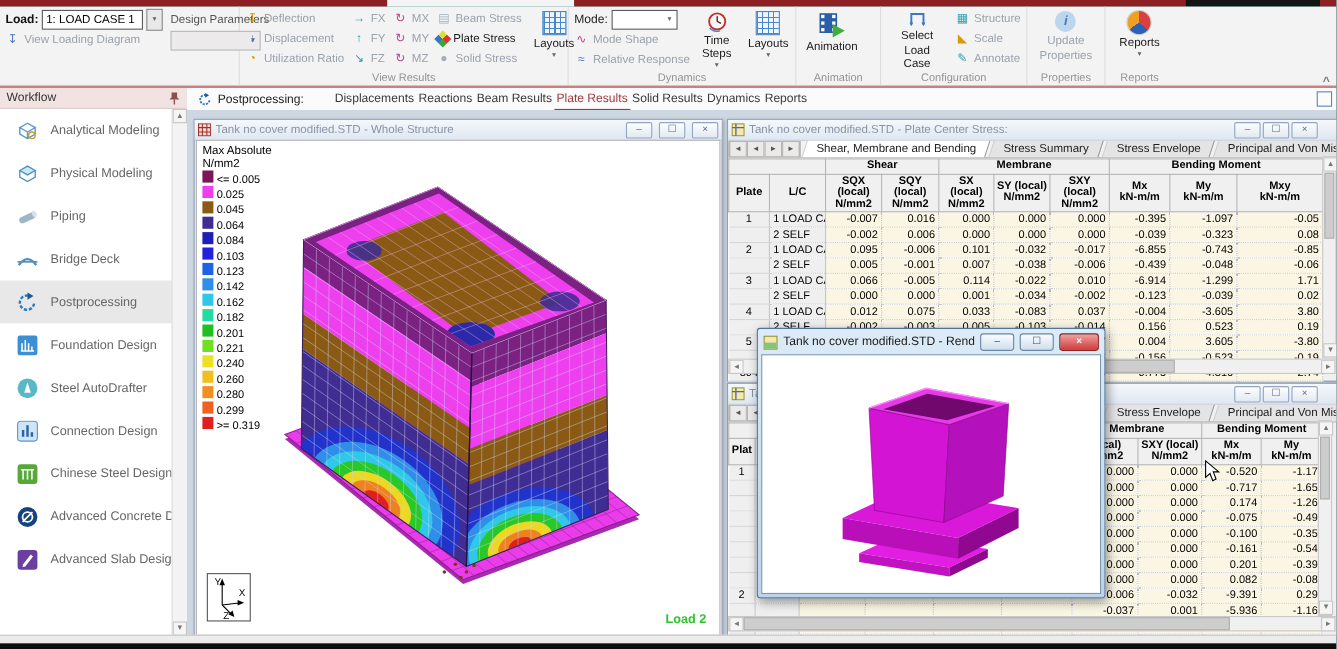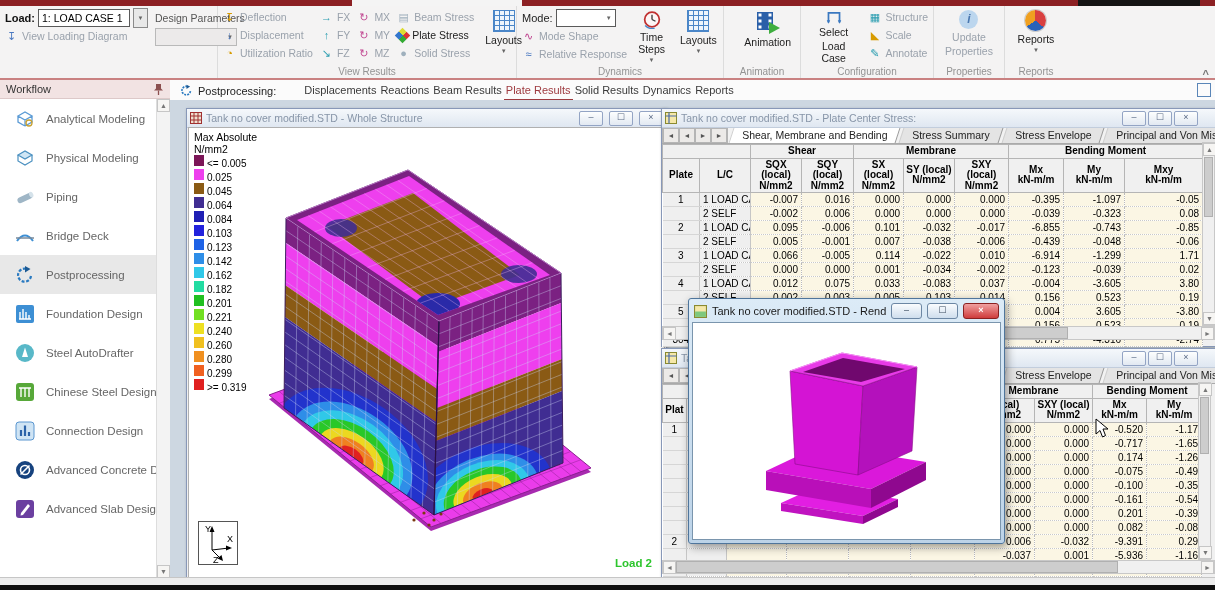--- a/index.html
+++ b/index.html
@@ -227,21 +227,21 @@
         <span class="dd">▼</span>
       </div>
       <div class="rbig">
         <span class="grid-ic"></span>
         <span>Layouts</span>
         <span class="dd">▼</span>
       </div>
       <div class="glabel">Dynamics</div>
     </div>
 
-    <div class="rgroup" style="width:66px;justify-content:flex-end">
+    <div class="rgroup" style="width:66px;justify-content:flex-start">
       <div class="rbig">
         <svg width="26" height="24" viewBox="0 0 26 24">
             <rect x="2" y="2" width="16" height="18" fill="#2a5fa8"></rect>
             <rect x="3.5" y="3.5" width="3" height="3" fill="#fff"></rect>
             <rect x="3.5" y="9.5" width="3" height="3" fill="#fff"></rect>
             <rect x="3.5" y="15.5" width="3" height="3" fill="#fff"></rect>
             <rect x="13.5" y="3.5" width="3" height="3" fill="#fff"></rect>
             <rect x="13.5" y="9.5" width="3" height="3" fill="#fff"></rect>
             <rect x="13.5" y="15.5" width="3" height="3" fill="#fff"></rect>
             <polygon points="14,12 25,18 14,24" fill="#3fae3f"></polygon>
@@ -367,34 +367,34 @@
           <svg width="20" height="20" viewBox="0 0 20 20">
             <circle cx="10" cy="10" r="9" fill="#58b8c8"></circle>
             <polygon points="7,14 10,4.5 13,14" fill="#fff"></polygon>
           </svg>
         </span>
       <span class="wf-lbl">Steel AutoDrafter</span>
     </div>
     <div class="wf-item">
       <span class="wf-ic">
           <svg width="20" height="20" viewBox="0 0 20 20">
-            <rect x="1" y="1" width="18" height="18" rx="3" fill="#57a839"></rect>
-            <path d="M4 6 H16 M6 6 V15 M10 6 V15 M14 6 V15" stroke="#fff" stroke-width="1.4" fill="none"></path>
-          </svg>
-        </span>
-      <span class="wf-lbl">Chinese Steel Design</span>
+            <rect x="1" y="1" width="18" height="18" rx="3" fill="#cfe4f4" stroke="#5a96d0"></rect>
+            <path d="M6 15 V9 M10 15 V4.5 M14 15 V11" stroke="#2a62a8" stroke-width="2.2" fill="none"></path>
+          </svg>
+        </span>
+      <span class="wf-lbl">Connection Design</span>
     </div>
     <div class="wf-item">
       <span class="wf-ic">
           <svg width="20" height="20" viewBox="0 0 20 20">
-            <rect x="1" y="1" width="18" height="18" rx="3" fill="#cfe4f4" stroke="#5a96d0"></rect>
-            <path d="M6 15 V9 M10 15 V4.5 M14 15 V11" stroke="#2a62a8" stroke-width="2.2" fill="none"></path>
-          </svg>
-        </span>
-      <span class="wf-lbl">Connection Design</span>
+            <rect x="1" y="1" width="18" height="18" rx="3" fill="#57a839"></rect>
+            <path d="M4 6 H16 M6 6 V15 M10 6 V15 M14 6 V15" stroke="#fff" stroke-width="1.4" fill="none"></path>
+          </svg>
+        </span>
+      <span class="wf-lbl">Chinese Steel Design</span>
     </div>
     <div class="wf-item">
       <span class="wf-ic">
           <svg width="20" height="20" viewBox="0 0 20 20">
             <circle cx="10" cy="10" r="9" fill="#16427e"></circle>
             <circle cx="10" cy="10" r="4.5" fill="none" stroke="#fff" stroke-width="1.6"></circle>
             <line x1="5.5" y1="14.5" x2="14.5" y2="5.5" stroke="#fff" stroke-width="1.6"></line>
           </svg>
         </span>
       <span class="wf-lbl">Advanced Concrete D...</span>
@@ -421,21 +421,21 @@
           <polygon points="10,1 15.5,4 10,7.5" fill="#1c5a94"></polygon>
         </svg>
       <span>Postprocessing:</span>
     </span>
     <span><span class="rtab">Displacements</span><span class="rtab">Reactions</span><span class="rtab">Beam Results</span><span class="rtab sel">Plate Results</span><span class="rtab">Solid Results</span><span class="rtab">Dynamics</span><span class="rtab">Reports</span></span>
     <div id="panel-ic"></div>
   </div>
 
   <div id="desktop">
 
-    <div class="win" style="left:16px;top:8px;width:479px;height:470px">
+    <div class="win" style="left:6px;top:8px;width:479px;height:470px">
       <div class="mdi-title">
         <svg class="tbl-ic" viewBox="0 0 12 12">
             <rect x="0.5" y="0.5" width="11" height="11" fill="#f0e0d0" stroke="#a03030"></rect>
             <path d="M0.5 4 H11.5 M0.5 8 H11.5 M4 0.5 V11.5 M8 0.5 V11.5" stroke="#a03030" stroke-width="1"></path>
           </svg>
         <span class="txt">Tank no cover modified.STD - Whole Structure</span>
         <span class="mdi-btn">–</span>
         <span class="mdi-btn">☐</span>
         <span class="mdi-btn">×</span>
       </div>

